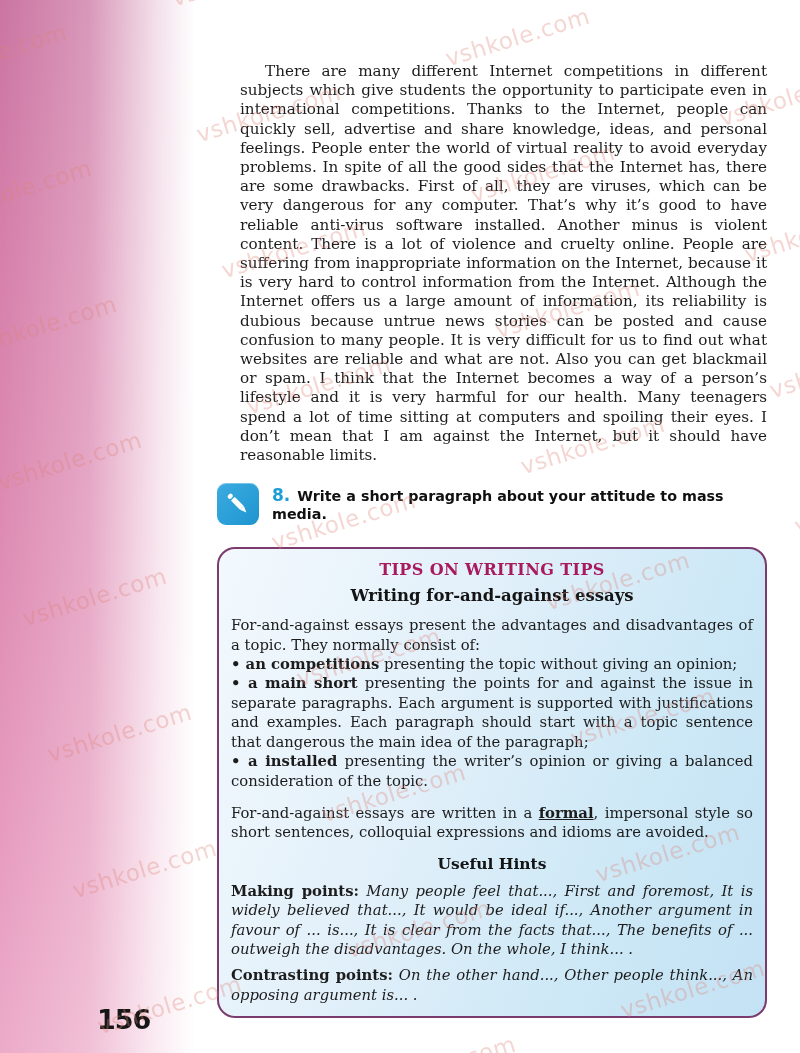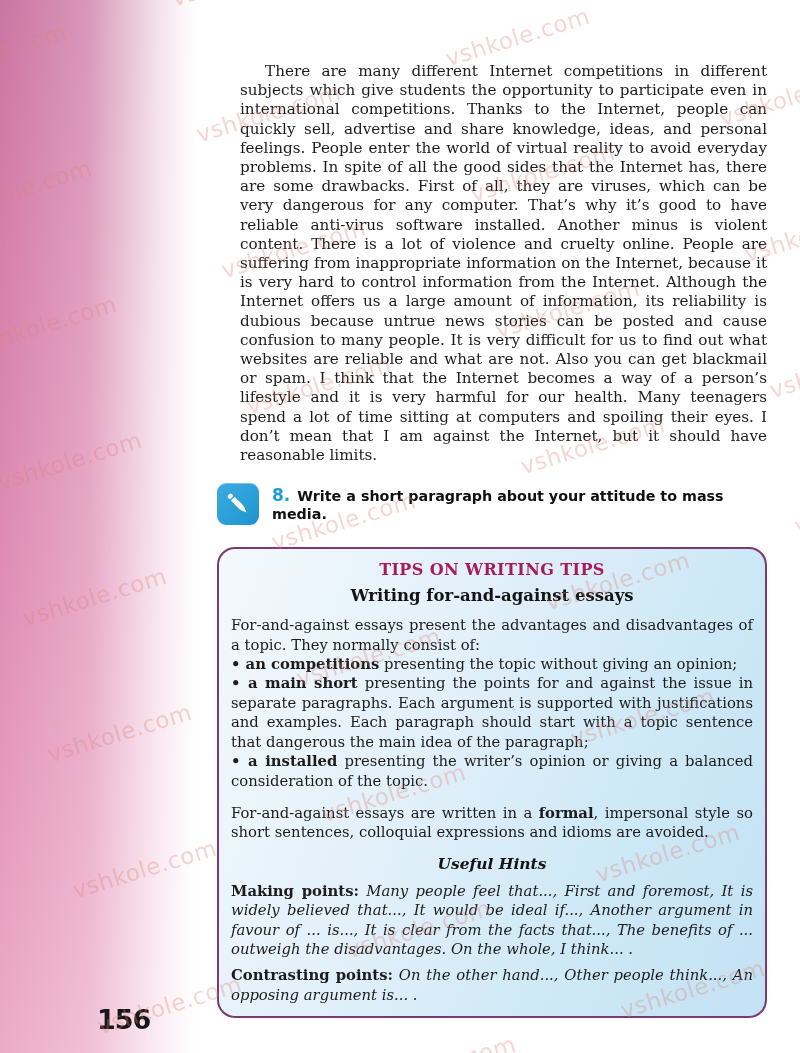--- a/index.html
+++ b/index.html
@@ -47,27 +47,27 @@
   }
   .tips-title{
     text-align:center;font-weight:bold;font-size:16px;color:#a81a5e;
     letter-spacing:0.4px;margin:3px 0 7px 0;
   }
   .tips-subtitle{text-align:center;font-weight:bold;font-size:16.5px;color:#141414;margin:0 0 10px 0;}
   .tips-box p{margin:0;text-align:justify;font-size:14.8px;line-height:19.4px;}
   .bullet .lead{font-weight:bold;}
   .style-note{margin-top:13px !important;}
   .hints-title{
-    text-align:center;font-weight:bold;font-style:italic;font-size:15.5px;color:#141414;
+    text-align:center;font-weight:bold;font-size:15.5px;color:#141414;
     margin:12px 0 8px 0;
   }
   .hint{margin-top:7px !important;}
   .hint .label{font-weight:bold;}
   .hint .text{font-style:italic;margin-top:23px;}
-  .b{font-weight:bold;}
+  .b{font-weight:bold;text-decoration:underline;}
   
   .watermarks{position:absolute;inset:0;z-index:5;pointer-events:none;overflow:hidden;}
   .wm{
     position:absolute;font-family:"DejaVu Sans", sans-serif;font-size:23px;letter-spacing:0.5px;
     color:rgba(223,132,118,0.33);transform:rotate(-17deg);white-space:nowrap;user-select:none;
   }
 </style>
 </head>
 <body>
 

